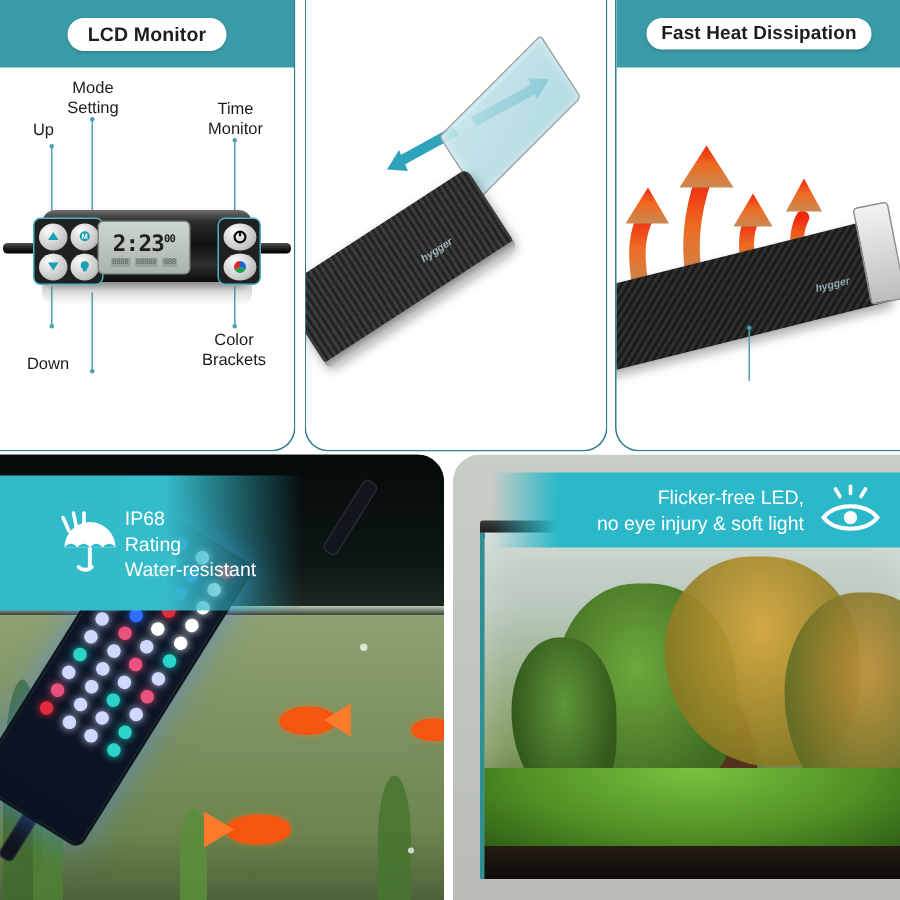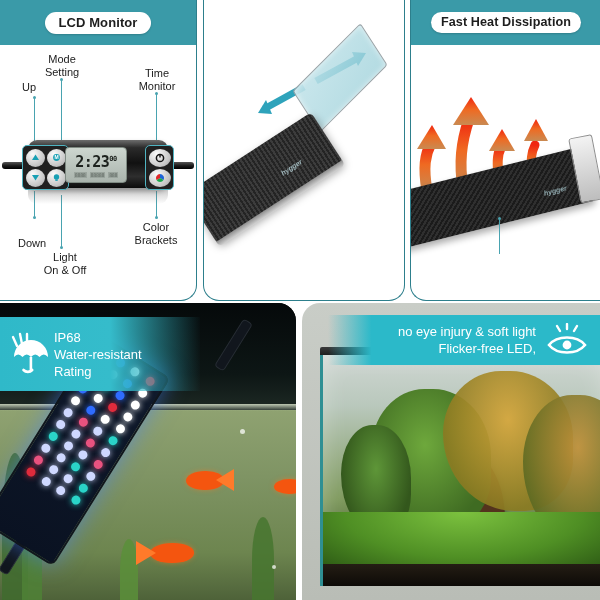--- a/index.html
+++ b/index.html
@@ -117,23 +117,23 @@
           background:linear-gradient(#3a3a3a,#121212);border-radius:2px;}
   .scape{position:absolute;border-radius:48% 52% 40% 60%;}
   .carpet{position:absolute;left:0;right:0;bottom:20px;height:54px;
           background:radial-gradient(ellipse at 50% 0%,#7cc23f 0%,#4f8f24 60%,#2e5c15 100%);}
   .substr{position:absolute;left:0;right:0;bottom:0;height:22px;
           background:linear-gradient(#241d14,#0d0a07);}
   .wood{position:absolute;background:#53331d;border-radius:40% 60% 45% 55%;
         box-shadow:0 0 6px rgba(0,0,0,.4);}
 
   
-  .ip68{position:absolute;left:0;top:14px;width:200px;height:74px;
+  .ip68{position:absolute;left:0;top:14px;width:200px;height:90px;
         background:linear-gradient(90deg,#2fb9c9 0%,#35bccb 55%,rgba(20,60,70,.05) 100%);
-        display:flex;align-items:center;gap:0;padding-left:8px;box-sizing:border-box;}
+        display:flex;align-items:center;gap:0;padding-left:8px;box-sizing:border-box;justify-content:center;}
   .ip68 .txt{color:#fff;font-size:13px;line-height:17px;font-weight:500;}
   .flick{position:absolute;left:26px;top:12px;right:0;height:50px;
          background:linear-gradient(90deg,rgba(210,214,208,0) 0%,#2bb9c9 16%,#2bb9c9 100%);
          display:flex;align-items:center;justify-content:flex-end;gap:10px;
          padding-right:12px;box-sizing:border-box;}
   .flick .txt{color:#fff;font-size:13px;line-height:17px;text-align:right;}
 </style>
 </head>
 <body>
 
@@ -163,22 +163,20 @@
 
         <div class="cl" style="left:10px;top:176px;width:44px;margin-top:16px;">Down</div>
         <div class="lead" style="left:34px;top:146px;width:1.4px;height:26px;"></div>
         <div class="dot" style="left:33px;top:171px;"></div>
 
         <div class="cl" style="left:128px;top:176px;width:56px;">Color
 Brackets</div>
         <div class="lead" style="left:156px;top:146px;width:1.4px;height:26px;"></div>
         <div class="dot" style="left:155px;top:171px;"></div>
 
-        <div class="cl" style="left:32px;top:206px;width:66px;">Light
-On &amp; Off</div>
         <div class="lead" style="left:61px;top:150px;width:1.4px;height:52px;"></div>
         <div class="dot" style="left:60px;top:201px;"></div>
 
         <div class="ctrl">
           <div class="cord cordL"></div>
           <div class="cord cordR"></div>
           <div class="cbody"></div>
           <div class="cshine"></div>
 
           <div class="keypad kpL">
@@ -368,22 +366,22 @@
                 <line x1="12" y1="3" x2="14" y2="13"></line>
                 <line x1="19" y1="3" x2="19" y2="11"></line>
             </g>
             <path d="M6 26 A17 17 0 0 1 40 26 Z" fill="#fff"></path>
             <path d="M6 26 q4.2 -5 8.5 0 q4.2 -5 8.5 0 q4.2 -5 8.5 0 q4.2 -5 8.5 0 Z" fill="#2fb9c9"></path>
             <rect x="21.6" y="26" width="2.6" height="13" fill="#fff"></rect>
             <path d="M15.5 39 a6 6 0 0 0 8.7 0" stroke="#fff" stroke-width="2.6" fill="none" stroke-linecap="round"></path>
           </svg>
           <div class="txt">
             <div>IP68</div>
+            <div>Rating</div>
             <div>Water-resistant</div>
-            <div>Rating</div>
           </div>
         </div>
       </div>
     </div>
 
     <div class="bpanel b2">
       <div class="tank2">
         <div class="t2hood"></div>
         <div class="t2glass">
           <div class="wood" style="left:112px;top:96px;width:70px;height:120px;"></div>
@@ -391,22 +389,22 @@
           <div class="wood" style="left:120px;top:60px;width:16px;height:110px;transform:rotate(14deg);"></div>
           <div class="scape" style="left:48px;top:34px;width:120px;height:140px;background:radial-gradient(ellipse at 45% 40%,#6ea83c,#3f6b22 72%);"></div>
           <div class="scape" style="left:120px;top:16px;width:130px;height:140px;background:radial-gradient(ellipse at 50% 35%,#d6a63a,#8a7a22 70%);opacity:.92;"></div>
           <div class="scape" style="left:200px;top:40px;width:110px;height:150px;background:radial-gradient(ellipse at 50% 35%,#c3913a,#5d6a22 72%);opacity:.9;"></div>
           <div class="scape" style="left:18px;top:70px;width:70px;height:110px;background:radial-gradient(ellipse at 50% 40%,#5e9638,#33571c 72%);"></div>
           <div class="carpet"></div>
           <div class="substr"></div>
         </div>
         <div class="flick">
           <div class="txt">
+            <div>Flicker-free LED,</div>
             <div>no eye injury &amp; soft light</div>
-            <div>Flicker-free LED,</div>
           </div>
           <svg width="42" height="34" viewBox="0 0 42 34">
             <g stroke="#fff" stroke-width="2.4" stroke-linecap="round">
               <line x1="14" y1="8" x2="11" y2="3"></line>
                 <line x1="21" y1="6" x2="21" y2="1"></line>
                 <line x1="28" y1="8" x2="31" y2="3"></line>
             </g>
             <path d="M3 22 C11 12 31 12 39 22 C31 32 11 32 3 22 Z" fill="none" stroke="#fff" stroke-width="2.6"></path>
             <circle cx="21" cy="22" r="4.4" fill="#fff"></circle>
           </svg>

